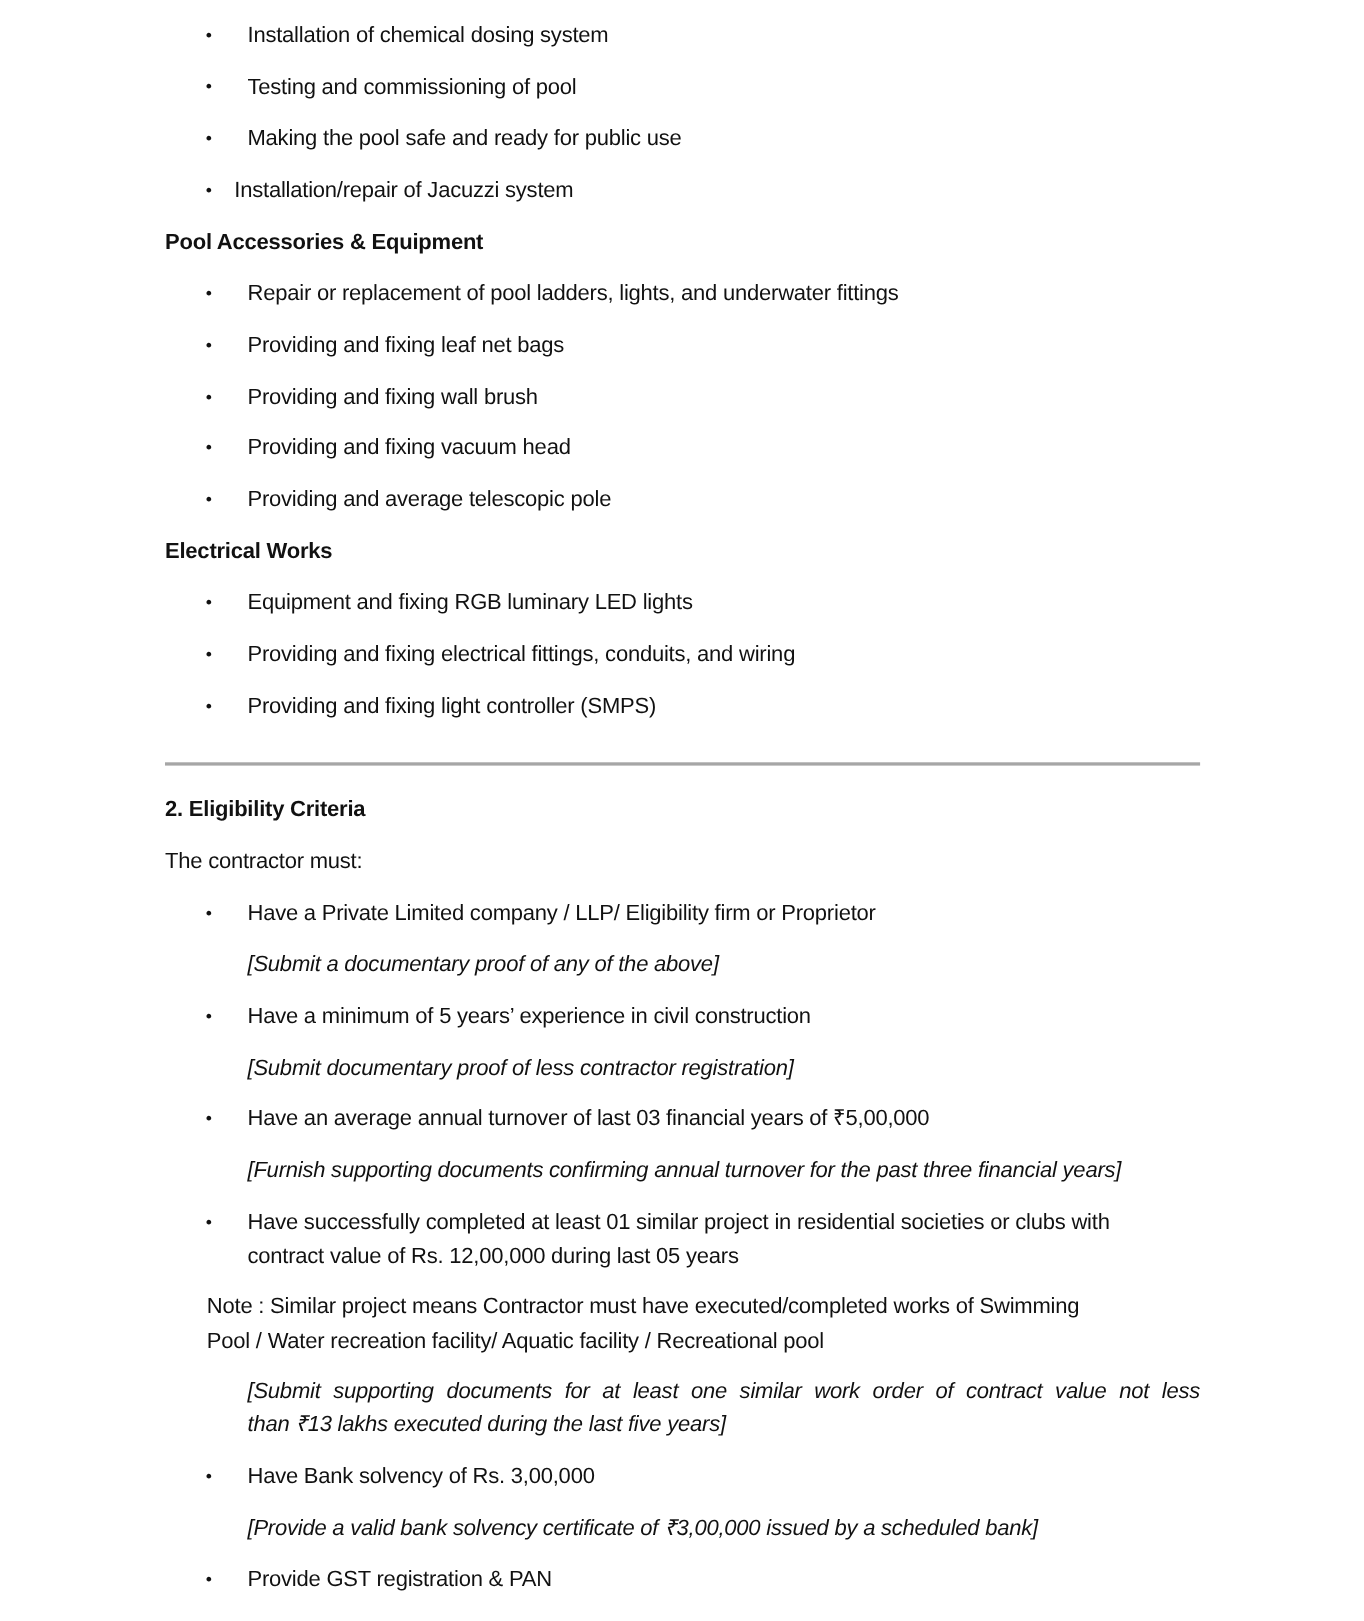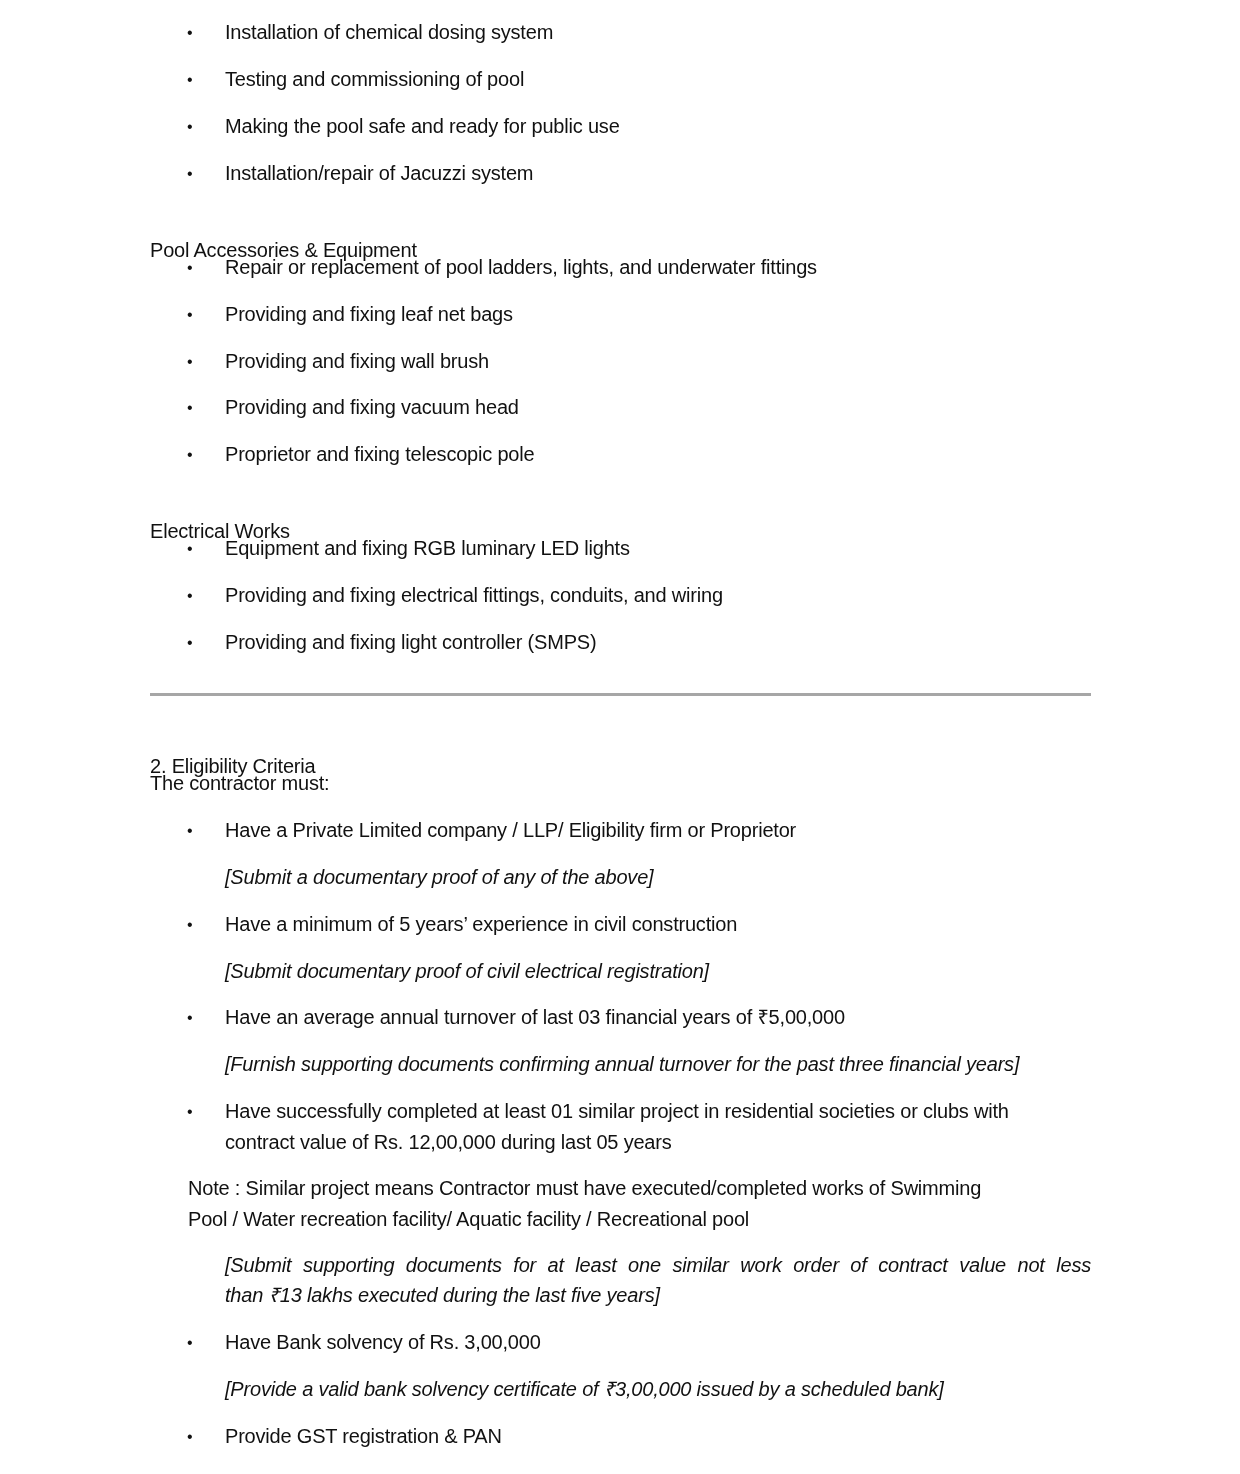--- a/index.html
+++ b/index.html
@@ -2,69 +2,69 @@
 <html><head>
 <meta charset="utf-8">
 <style>
   html, body { margin: 0; padding: 0; background: #ffffff; }
   body {
     width: 1240px; height: 1474px; position: relative; overflow: hidden;
     font-family: "Liberation Sans", sans-serif; color: #111111;
   }
   .line { position: absolute; font-size: 20px; line-height: 31px; white-space: nowrap; letter-spacing: -0.2px; }
   .bullet { position: absolute; font-size: 16px; line-height: 31px; }
-  .head { font-weight: normal; margin-top: 30px; }
+  .head { font-weight: bold; }
   .ital { font-style: italic; }
   .rule { position: absolute; left: 150px; top: 693px; width: 941px; height: 3px; background: #a6a6a6; }
   .just { white-space: normal; text-align: justify; text-align-last: justify; width: 866px; }
 </style>
 </head>
 <body>
 
 <div class="bullet" style="left:187px;top:17px">•</div>
 <div class="line" style="left:225px;top:17px">Installation of chemical dosing system</div>
 <div class="bullet" style="left:187px;top:64px">•</div>
 <div class="line" style="left:225px;top:64px">Testing and commissioning of pool</div>
 <div class="bullet" style="left:187px;top:111px">•</div>
 <div class="line" style="left:225px;top:111px">Making the pool safe and ready for public use</div>
 <div class="bullet" style="left:187px;top:158px">•</div>
-<div class="line" style="left:225px;top:158px">Installation/repair of Jacuzzi system</div>
+<div class="line" style="left:213px;top:158px">Installation/repair of Jacuzzi system</div>
 
 <div class="line head" style="left:150px;top:205px">Pool Accessories &amp; Equipment</div>
 <div class="bullet" style="left:187px;top:252px">•</div>
 <div class="line" style="left:225px;top:252px">Repair or replacement of pool ladders, lights, and underwater fittings</div>
 <div class="bullet" style="left:187px;top:299px">•</div>
 <div class="line" style="left:225px;top:299px">Providing and fixing leaf net bags</div>
 <div class="bullet" style="left:187px;top:346px">•</div>
 <div class="line" style="left:225px;top:346px">Providing and fixing wall brush</div>
 <div class="bullet" style="left:187px;top:392px">•</div>
 <div class="line" style="left:225px;top:392px">Providing and fixing vacuum head</div>
 <div class="bullet" style="left:187px;top:439px">•</div>
-<div class="line" style="left:225px;top:439px">Proprietor and fixing telescopic pole</div>
+<div class="line" style="left:225px;top:439px">Providing and average telescopic pole</div>
 
 <div class="line head" style="left:150px;top:486px">Electrical Works</div>
 <div class="bullet" style="left:187px;top:533px">•</div>
 <div class="line" style="left:225px;top:533px">Equipment and fixing RGB luminary LED lights</div>
 <div class="bullet" style="left:187px;top:580px">•</div>
 <div class="line" style="left:225px;top:580px">Providing and fixing electrical fittings, conduits, and wiring</div>
 <div class="bullet" style="left:187px;top:627px">•</div>
 <div class="line" style="left:225px;top:627px">Providing and fixing light controller (SMPS)</div>
 
 <div class="rule"></div>
 
 <div class="line head" style="left:150px;top:721px">2. Eligibility Criteria</div>
 <div class="line" style="left:150px;top:768px">The contractor must:</div>
 
 <div class="bullet" style="left:187px;top:815px">•</div>
 <div class="line" style="left:225px;top:815px">Have a Private Limited company /  LLP/  Eligibility firm or Proprietor</div>
 <div class="line ital" style="left:225px;top:862px">[Submit a documentary proof of any of the above]</div>
 
 <div class="bullet" style="left:187px;top:909px">•</div>
 <div class="line" style="left:225px;top:909px">Have a minimum of 5 years’ experience in civil construction</div>
-<div class="line ital" style="left:225px;top:956px">[Submit documentary proof of civil electrical registration]</div>
+<div class="line ital" style="left:225px;top:956px">[Submit documentary proof of less contractor registration]</div>
 
 <div class="bullet" style="left:187px;top:1002px">•</div>
 <div class="line" style="left:225px;top:1002px">Have an average annual turnover of last 03 financial years of ₹5,00,000</div>
 <div class="line ital" style="left:225px;top:1049px">[Furnish supporting documents confirming annual turnover for the past three financial years]</div>
 
 <div class="bullet" style="left:187px;top:1096px">•</div>
 <div class="line" style="left:225px;top:1096px">Have successfully completed at least 01 similar project in residential societies or clubs with</div>
 <div class="line" style="left:225px;top:1127px">contract value of Rs. 12,00,000 during last 05 years</div>
 <div class="line" style="left:188px;top:1173px">Note : Similar project means Contractor must have executed/completed works of Swimming</div>
 <div class="line" style="left:188px;top:1204px">Pool / Water recreation facility/ Aquatic facility / Recreational pool</div>

